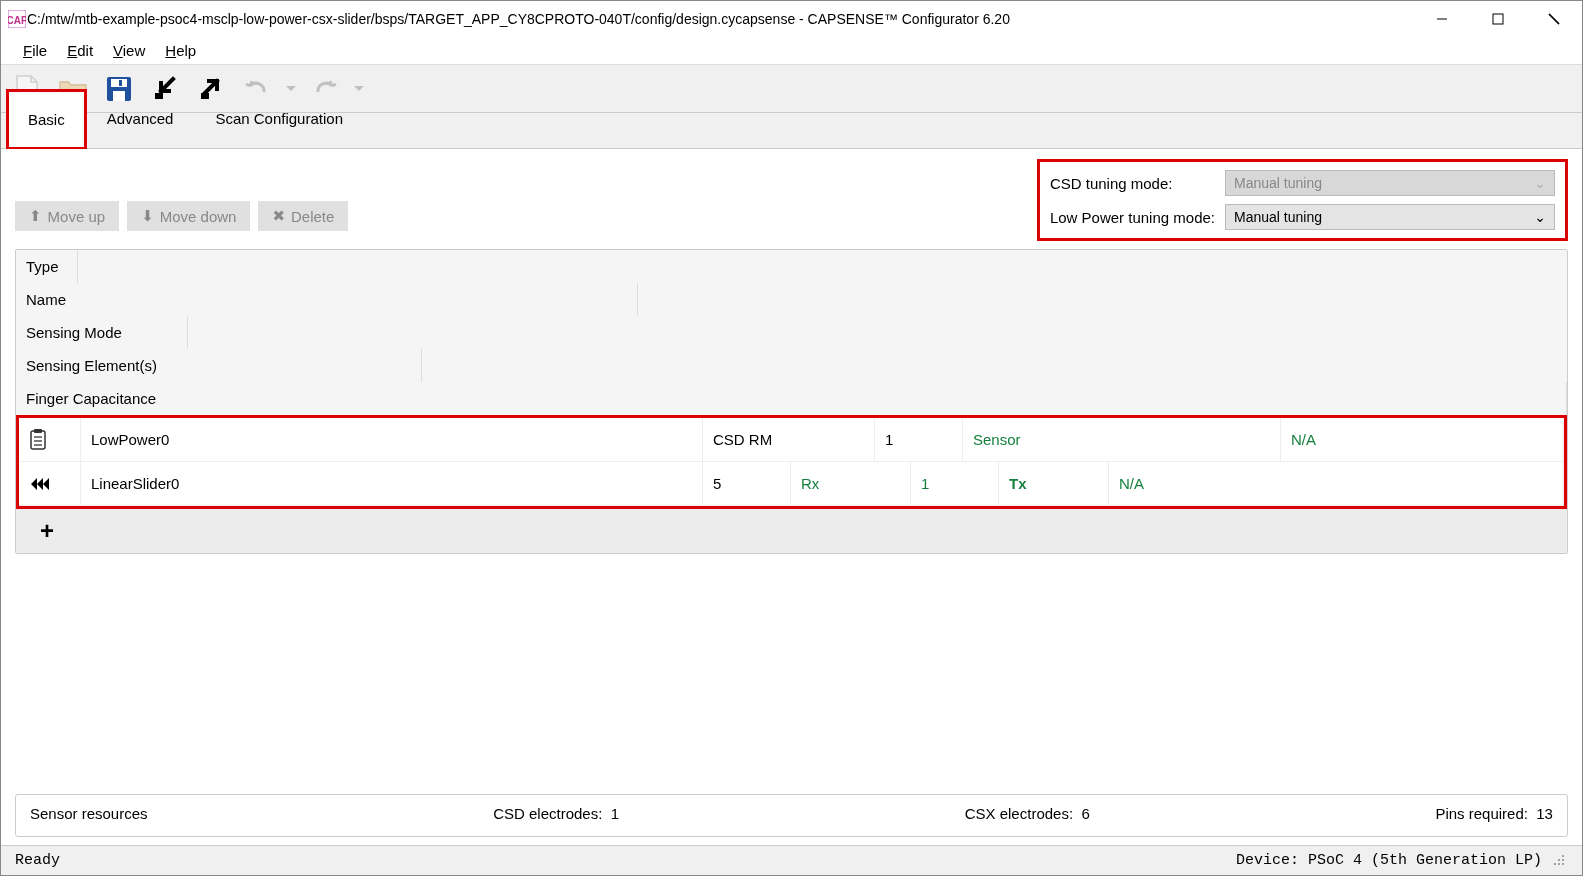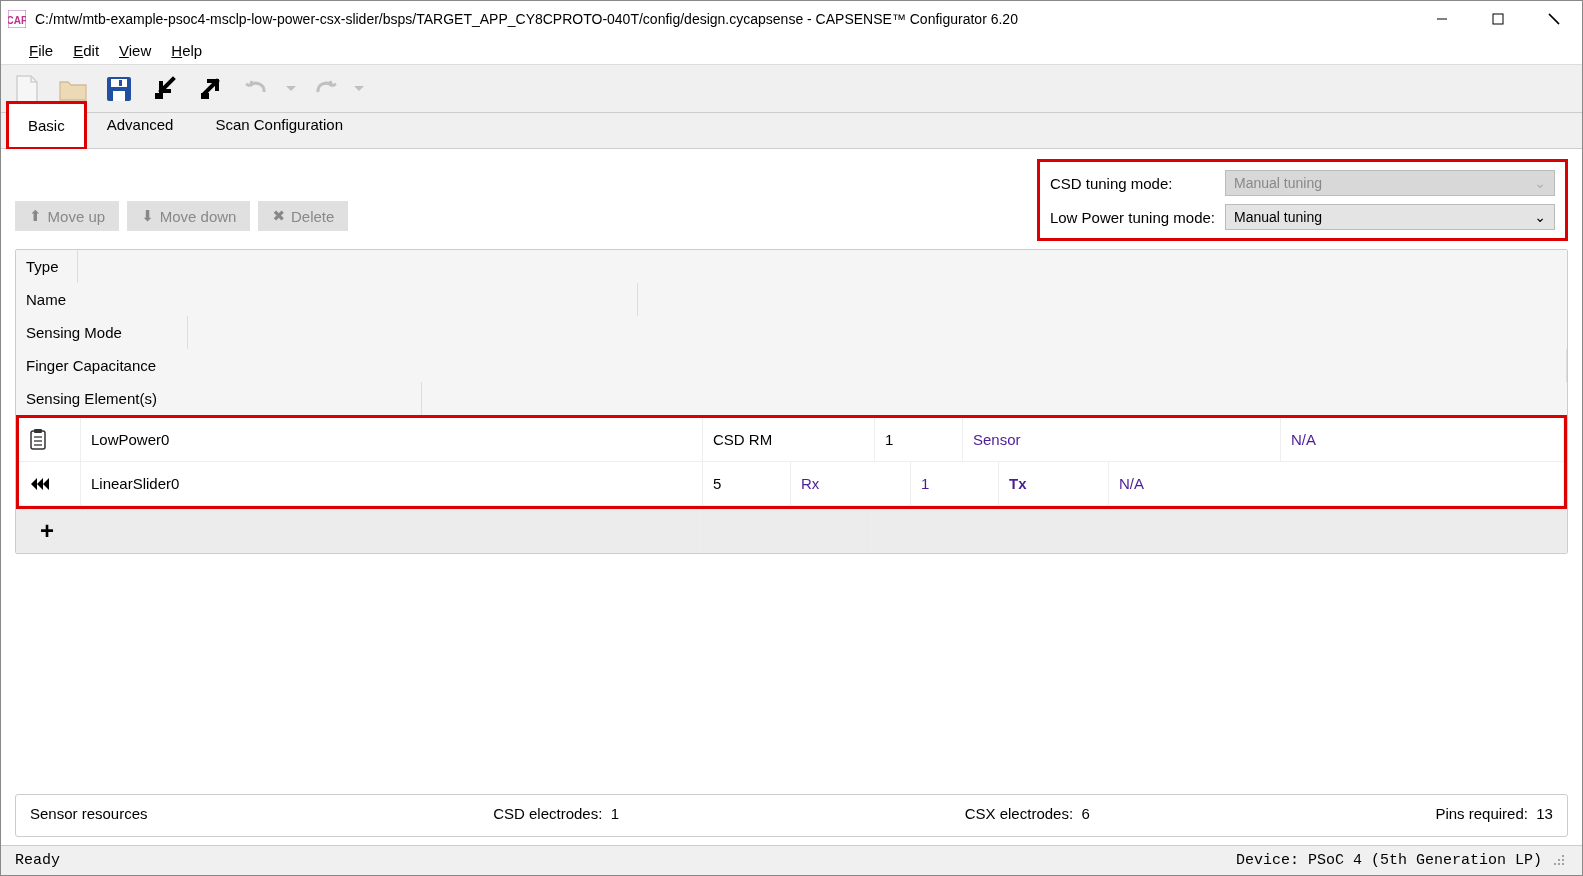--- a/index.html
+++ b/index.html
@@ -22,38 +22,38 @@
     .title-bar {
       height: 36px;
       display: flex;
       align-items: center;
       background: #fff;
       padding-left: 6px;
       font-size: 14px;
     }
     .title-bar .app-icon {
       width: 20px; height: 20px;
-      margin-right: 8px;
+      margin-right: 0;
       display: flex; align-items: center; justify-content: center;
     }
     .title-bar .title-text { flex: 1; }
     .win-controls { display: flex; height: 100%; }
     .win-btn {
       width: 56px;
       display: flex; align-items: center; justify-content: center;
       font-size: 14px;
     }
     .win-btn svg { display: block; }
     
     .menu-bar {
       height: 28px;
       display: flex;
       align-items: center;
       background: #fff;
-      padding-left: 18px;
+      padding-left: 12px;
       font-size: 15px;
       border-bottom: 1px solid #ddd;
     }
     .menu-item {
       padding: 3px 10px;
       cursor: default;
     }
     .menu-item .ul { text-decoration: underline; }
     
     .toolbar {
@@ -73,21 +73,21 @@
     
     .tabs {
       height: 36px;
       display: flex;
       align-items: flex-end;
       background: #f0f0f0;
       border-bottom: 1px solid #ccc;
       padding-left: 6px;
     }
     .tab {
-      padding: 14px 20px;
+      padding: 20px 20px;
       font-size: 15px;
       border: 1px solid transparent;
       cursor: default;
       position: relative;
     }
     .tab.active {
       background: #fff;
       border: 1px solid #ccc;
       border-bottom: 1px solid #fff;
       margin-bottom: -1px;
@@ -180,21 +180,21 @@
       align-items: center;
       height: 44px;
     }
     .gc {
       padding: 8px 10px;
       border-right: 1px solid #eee;
       height: 100%;
       display: flex;
       align-items: center;
     }
-    .gc.muted { color: #4c1d95; }
+    .gc.muted { color: #15803d; }
     .col-elem-sub1 { width: 88px; }
     .col-elem-sub2 { width: 120px; }
     .col-elem-sub3 { width: 88px; }
     .col-elem-sub4 { flex: 1; font-weight: bold; }
     .grid-row.add {
       background: #ececec;
     }
     .add-icon { font-size: 24px; font-weight: bold; padding-left: 14px; }
     
     .resources {
@@ -355,22 +355,22 @@
         </div>
       </div>
     </div>
 
     <div class="grid-wrapper">
       <div class="grid">
         <div class="grid-header">
           <div class="gh col-type">Type</div>
           <div class="gh col-name">Name</div>
           <div class="gh col-mode">Sensing Mode</div>
+          <div class="gh col-elem">Sensing Element(s)</div>
           <div class="gh col-cap">Finger Capacitance</div>
-          <div class="gh col-elem">Sensing Element(s)</div>
         </div>
         <div class="grid-body">
           <div class="grid-row">
             <div class="gc col-type">
               <svg width="18" height="22" viewBox="0 0 18 22">
                   <rect x="2" y="2" width="14" height="18" rx="2" fill="none" stroke="#333" stroke-width="1.5"></rect>
                   <rect x="5" y="0" width="8" height="4" rx="1" fill="#333"></rect>
                   <line x1="5" y1="8" x2="13" y2="8" stroke="#333" stroke-width="1.3"></line>
                   <line x1="5" y1="12" x2="13" y2="12" stroke="#333" stroke-width="1.3"></line>
                   <line x1="5" y1="16" x2="13" y2="16" stroke="#333" stroke-width="1.3"></line>

